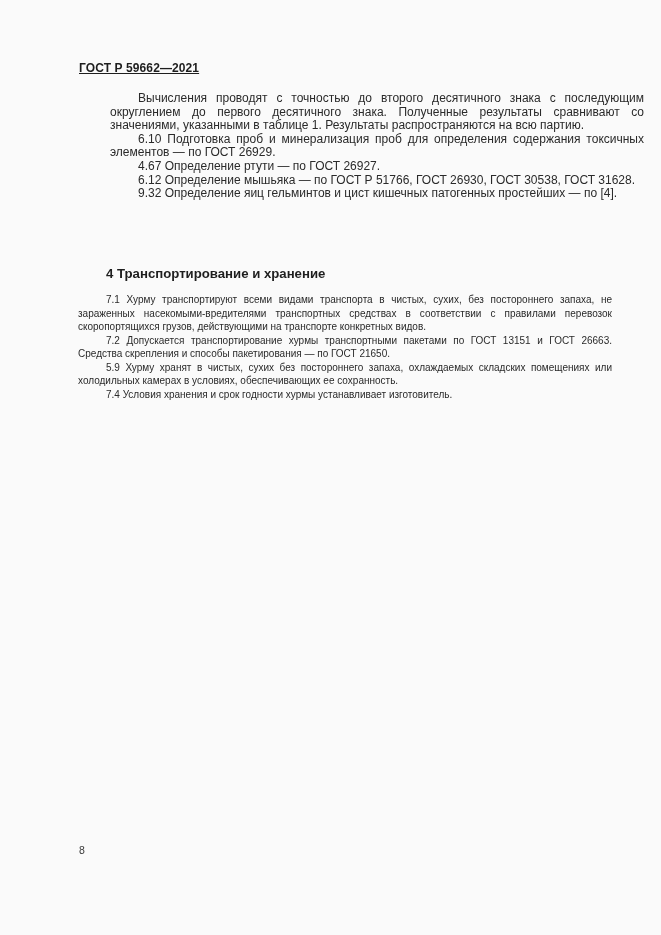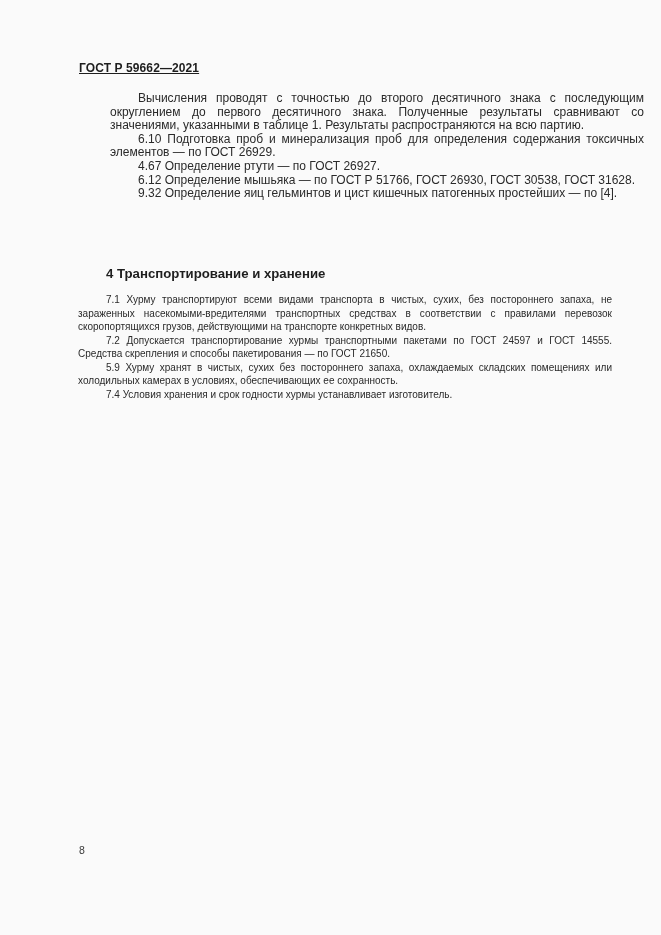--- a/index.html
+++ b/index.html
@@ -76,18 +76,18 @@
   <p class="para">6.10 Подготовка проб и минерализация проб для определения содержания токсичных элемен­тов — по ГОСТ 26929.</p>
   <p class="para">4.67 Определение ртути — по ГОСТ 26927.</p>
   <p class="para">6.12 Определение мышьяка — по ГОСТ Р 51766, ГОСТ 26930, ГОСТ 30538, ГОСТ 31628.</p>
   <p class="para">9.32 Определение яиц гельминтов и цист кишечных патогенных простейших — по [4].</p>
 </div>
 
 <h2 class="section-heading">4 Транспортирование и хранение</h2>
 
 <div class="content2">
   <p class="para">7.1 Хурму транспортируют всеми видами транспорта в чистых, сухих, без постороннего запаха, не зараженных насекомыми-вредителями транспортных средствах в соответствии с правилами перевозок скоропортящихся грузов, действующими на транспорте конкретных видов.</p>
-  <p class="para">7.2 Допускается транспортирование хурмы транспортными пакетами по ГОСТ 24597 и ГОСТ 14555. Средства скрепления и способы пакетирования — по ГОСТ 21650.</p>
+  <p class="para">7.2 Допускается транспортирование хурмы транспортными пакетами по ГОСТ 13151 и ГОСТ 26663. Средства скрепления и способы пакетирования — по ГОСТ 21650.</p>
   <p class="para">5.9 Хурму хранят в чистых, сухих без постороннего запаха, охлаждаемых складских помещениях или холодильных камерах в условиях, обеспечивающих ее сохранность.</p>
   <p class="para">7.4 Условия хранения и срок годности хурмы устанавливает изготовитель.</p>
 </div>
 
 <div class="page-number">8</div>
 
 </body></html>

